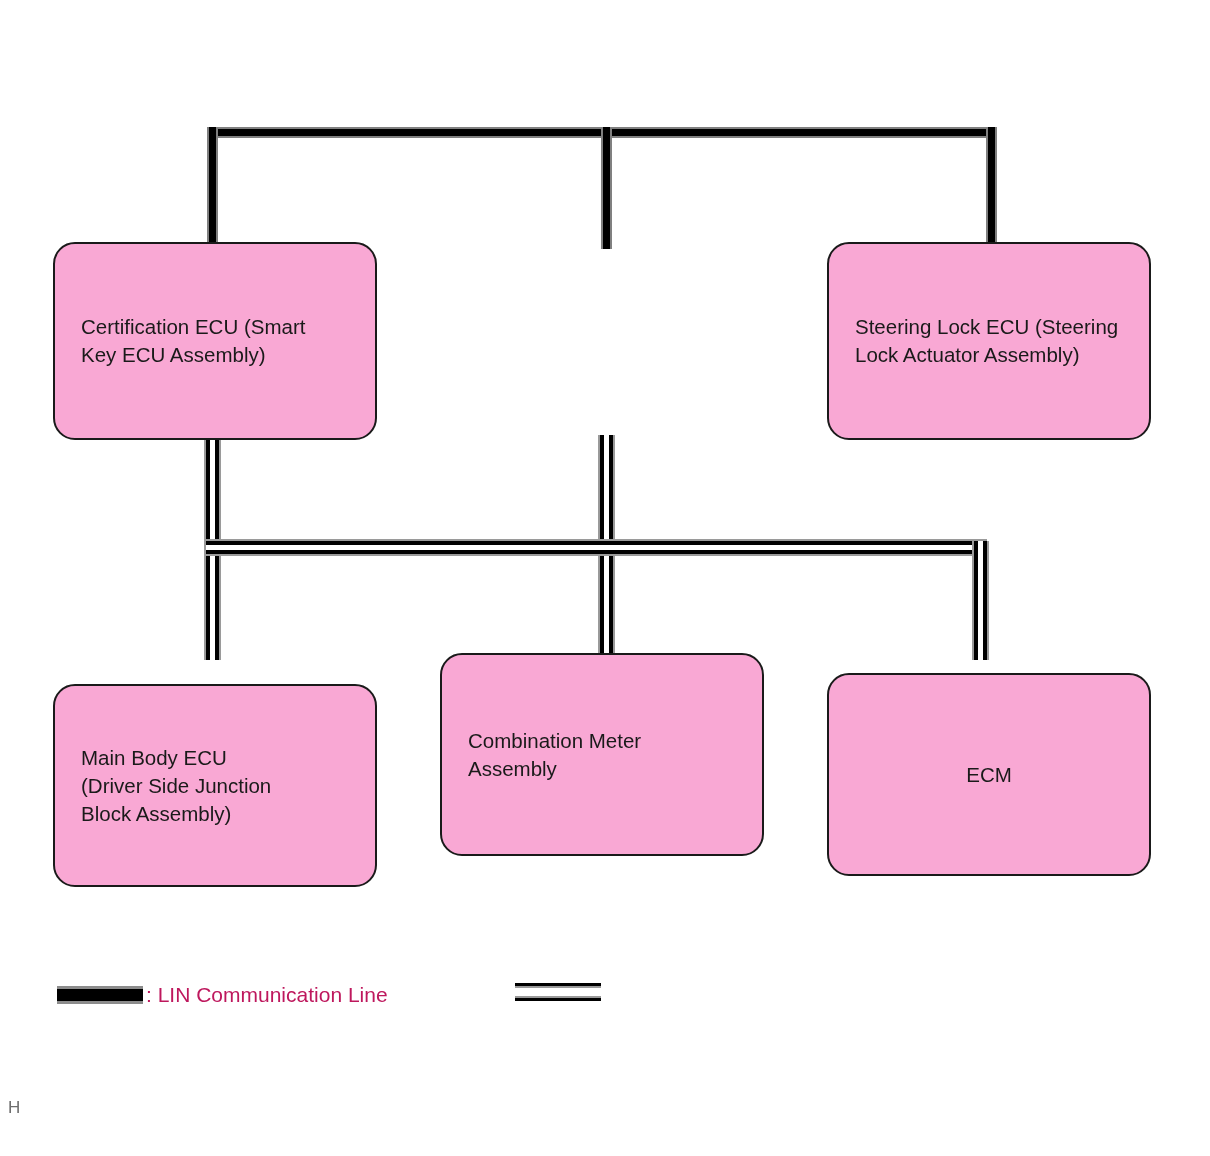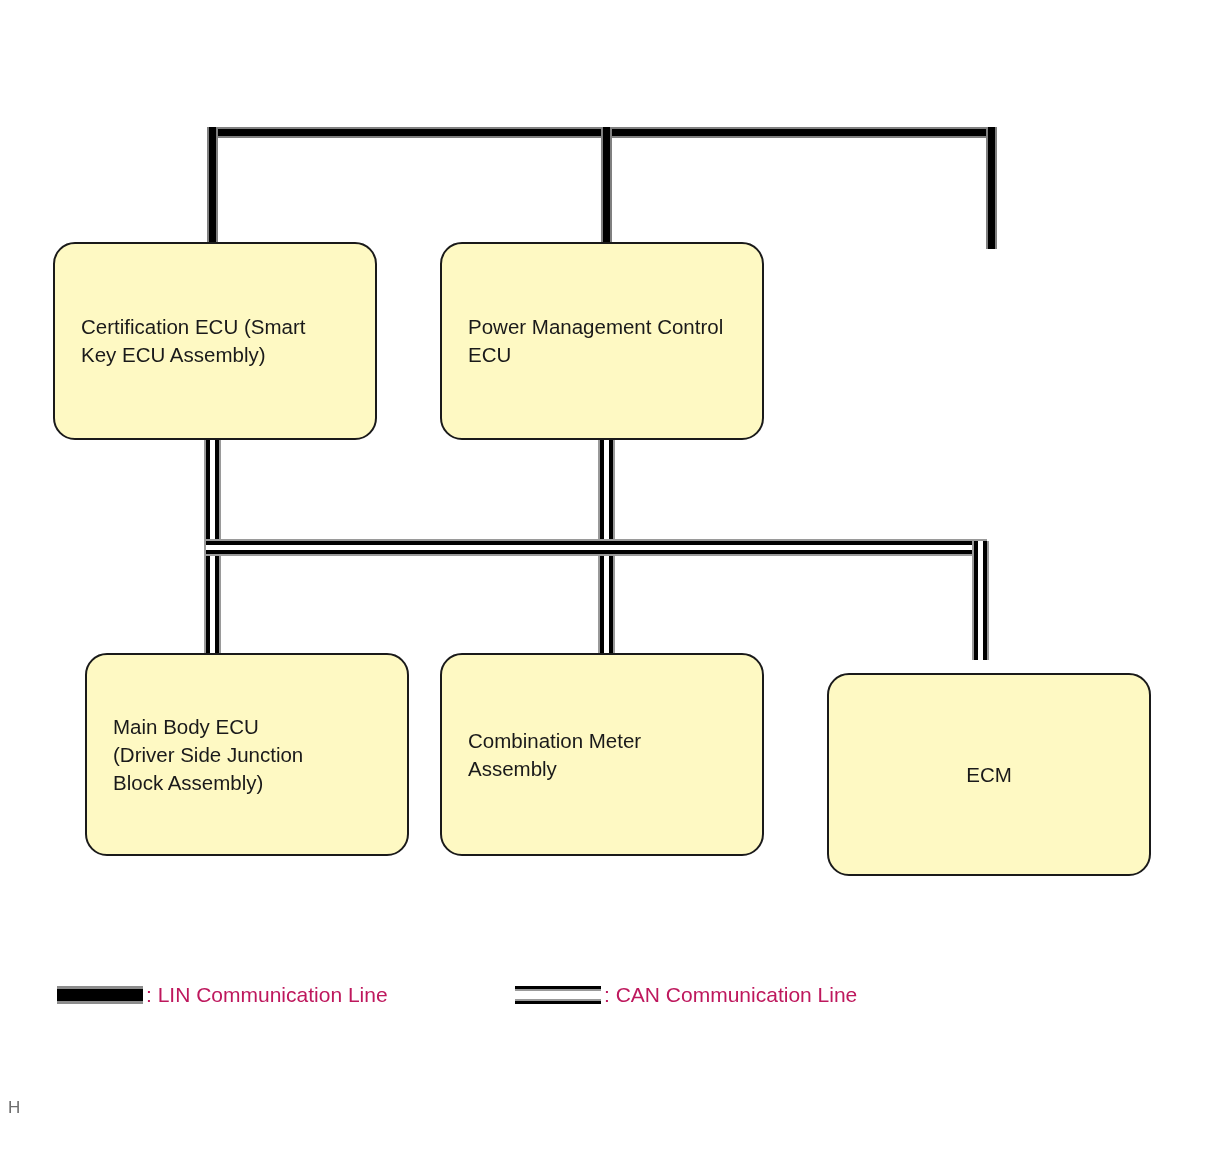--- a/index.html
+++ b/index.html
@@ -83,21 +83,21 @@
     width: 2px;
     background: #9a9a9a;
   }
   .can-v::before { left: -6px; }
   .can-v::after  { right: -6px; }
 
   
   .ecu-box {
     position: absolute;
     box-sizing: border-box;
-    background: #fef9c3;
+    background: #f9a8d4;
     border: 2.5px solid #1a1a1a;
     border-radius: 22px;
     display: flex;
     align-items: center;
     z-index: 5;
   }
   .ecu-label {
     font-size: 20.5px;
     line-height: 28px;
     color: #1a1a1a;
@@ -182,27 +182,27 @@
 
     <div class="can-v" style="left:974px; top:541px; height:119px;"></div>
 
   </div>
 
   <div class="ecu-box" style="left:53px; top:242px; width:324px; height:198px;">
     <div class="ecu-label">Certification ECU (Smart
 Key ECU Assembly)</div>
   </div>
 
-  <div class="ecu-box" style="left:440px; top:242px; width:324px; height:198px;">
-    <div class="ecu-label">Power Management Control
-ECU</div>
-  </div>
-
-
-  <div class="ecu-box" style="left:53px; top:653px; width:324px; height:203px;margin-left:32px;">
+
+  <div class="ecu-box" style="left:827px; top:242px; width:324px; height:198px;">
+    <div class="ecu-label">Steering Lock ECU (Steering
+Lock Actuator Assembly)</div>
+  </div>
+
+  <div class="ecu-box" style="left:53px; top:684px; width:324px; height:203px;">
     <div class="ecu-label">Main Body ECU
 (Driver Side Junction
 Block Assembly)</div>
   </div>
 
   <div class="ecu-box" style="left:440px; top:653px; width:324px; height:203px;justify-content:flex-end;">
     <div class="ecu-label">Combination Meter
 Assembly</div>
   </div>
 
@@ -210,18 +210,17 @@
     <div class="ecu-label centered">ECM</div>
   </div>
 
   <div class="legend" style="left:57px; top:983px;">
     <span class="legend-swatch swatch-lin"></span>
     <span class="legend-text">: LIN Communication Line</span>
   </div>
 
   <div class="legend" style="left:515px; top:983px;">
     <span class="legend-swatch swatch-can"></span>
-    <span class="legend-text">: CAN Communication Line</span>
   </div>
 
   <div class="page-marker">H</div>
 
 </div>
 
 </body></html>

